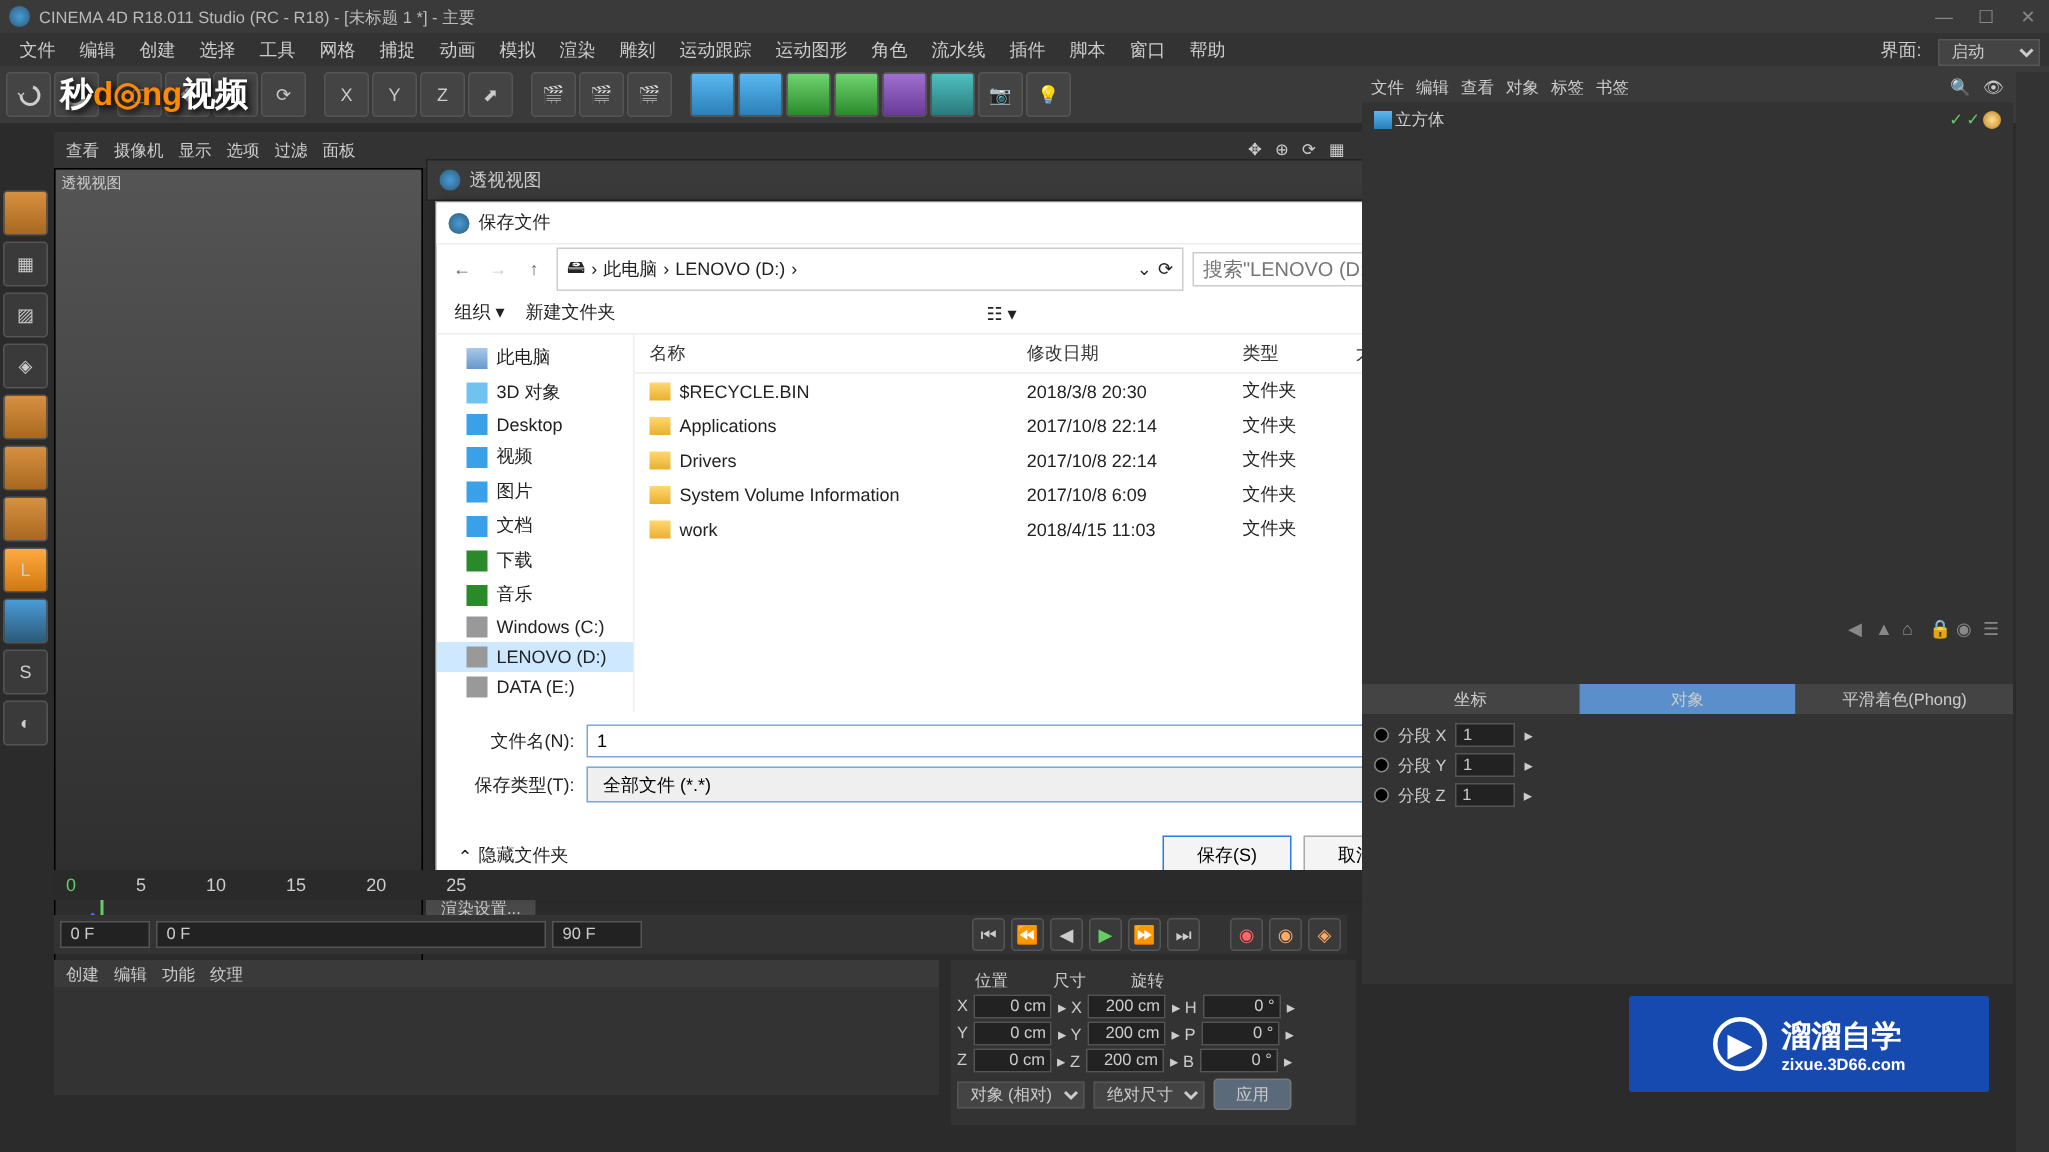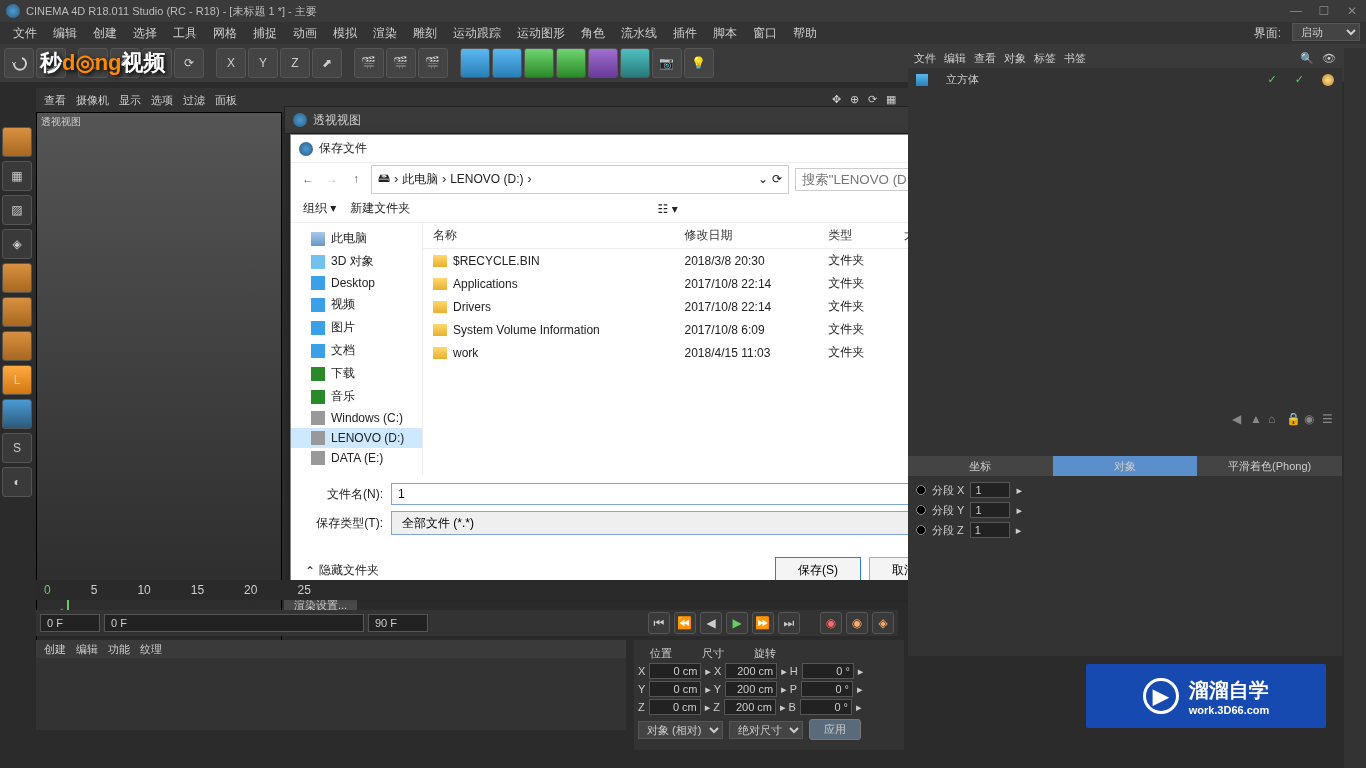--- a/index.html
+++ b/index.html
@@ -7,21 +7,21 @@
 
 
 .titlebar { height: 22px; background: #3a3a3a; display: flex; align-items: center; padding: 0 6px; }
 .titlebar .app-icon { width: 14px; height: 14px; background: radial-gradient(#4a9bd6,#2c5a7a); border-radius: 50%; margin-right: 6px; }
 .titlebar .title { flex: 1; font-size: 11px; color: #bbb; }
 .titlebar .winbtn { width: 16px; height: 16px; margin-left: 12px; display:flex;align-items:center;justify-content:center; color:#888; }
 
 
 .menubar { height: 22px; background: #333; display: flex; align-items: center; padding: 0 6px; gap: 2px; }
 .menubar span { padding: 2px 7px; color: #ccc; font-size: 12px; }
-.menubar .right { margin-left: auto; display:flex; align-items:flex-start; gap:4px;}
+.menubar .right { margin-left: auto; display:flex; align-items:flex-end; gap:4px;}
 .menubar select { background:#444;border:1px solid #555;color:#ccc;font-size:11px;padding:1px 20px 1px 4px; }
 
 
 .toolbar { height: 38px; background: #3a3a3a; display: flex; align-items: center; padding: 0 4px; gap: 2px; }
 .tbtn { width: 30px; height: 30px; background: #444; border: 1px solid #555; border-radius: 3px; display:flex;align-items:center;justify-content:center;}
 .tgrad-blue { background: linear-gradient(#5bb8f0,#2a7fb8); }
 .tgrad-green { background: linear-gradient(#6fd56f,#2a8a2a); }
 .tgrad-purple { background: linear-gradient(#a070d0,#6a3a9a); }
 .tgrad-teal { background: linear-gradient(#4fc0c0,#2a7a7a); }
 .toolbar .sep { width: 8px; }
@@ -46,21 +46,21 @@
 .viewport { position: absolute; left: 36px; top: 112px; width: 246px; height: 536px; background: linear-gradient(#555 0%, #3a3a3a 60%, #2a2a2a 100%); border: 1px solid #000; }
 .viewport .label { position:absolute; left:4px; top:2px; font-size:10px; color:#ccc; }
 .axis { position:absolute; left:12px; bottom:12px; width:40px; height:40px; }
 .axis .y{position:absolute;left:18px;top:0;width:2px;height:20px;background:#6c6;}
 .axis .x{position:absolute;left:18px;top:18px;width:20px;height:2px;background:#f66;}
 .axis .z{position:absolute;left:10px;top:18px;width:14px;height:2px;background:#66f;transform:rotate(45deg);}
 
 
 .right-panel { position:absolute; left:908px; top:48px; right:24px; height:360px; background:#333; }
 .rp-menu { height:20px; background:#3a3a3a; display:flex; align-items:center; padding:0 6px; gap:8px; font-size:11px; }
-.rp-row { padding:4px 8px; display:flex; align-items:center; gap:18px; font-size:11px; }
+.rp-row { padding:4px 8px; display:flex; align-items:center; gap:2px; font-size:11px; }
 .rp-row .cube-icon{width:12px;height:12px;background:linear-gradient(#5bb8f0,#2a7fb8);}
 
 .attr-panel { position:absolute; left:908px; top:408px; right:24px; bottom:112px; background:#333; }
 .attr-arrows { height:22px; display:flex; justify-content:flex-end; align-items:center; gap:4px; padding:0 6px; }
 .attr-arrows span{width:14px;height:14px;color:#888;}
 .attr-tabs { display:flex; height:20px; }
 .attr-tabs span{flex:1;text-align:center;padding:3px 0;background:#444;font-size:11px;}
 .attr-tabs span.active{background:#5a8fcc;}
 .attr-body { padding:6px 8px; }
 .attr-row { display:flex; align-items:center; gap:6px; margin-bottom:4px; font-size:11px;}
@@ -512,15 +512,15 @@
     <select><option>对象 (相对)</option></select>
     <select><option>绝对尺寸</option></select>
     <button>应用</button>
   </div>
 </div>
 
 <div class="watermark">
   <div class="play">▶</div>
   <div>
     <span>溜溜自学</span>
-    <span class="url">work.3D66.com</span>
+    <span class="url">zixue.3D66.com</span>
   </div>
 </div>
 
 </body></html>

